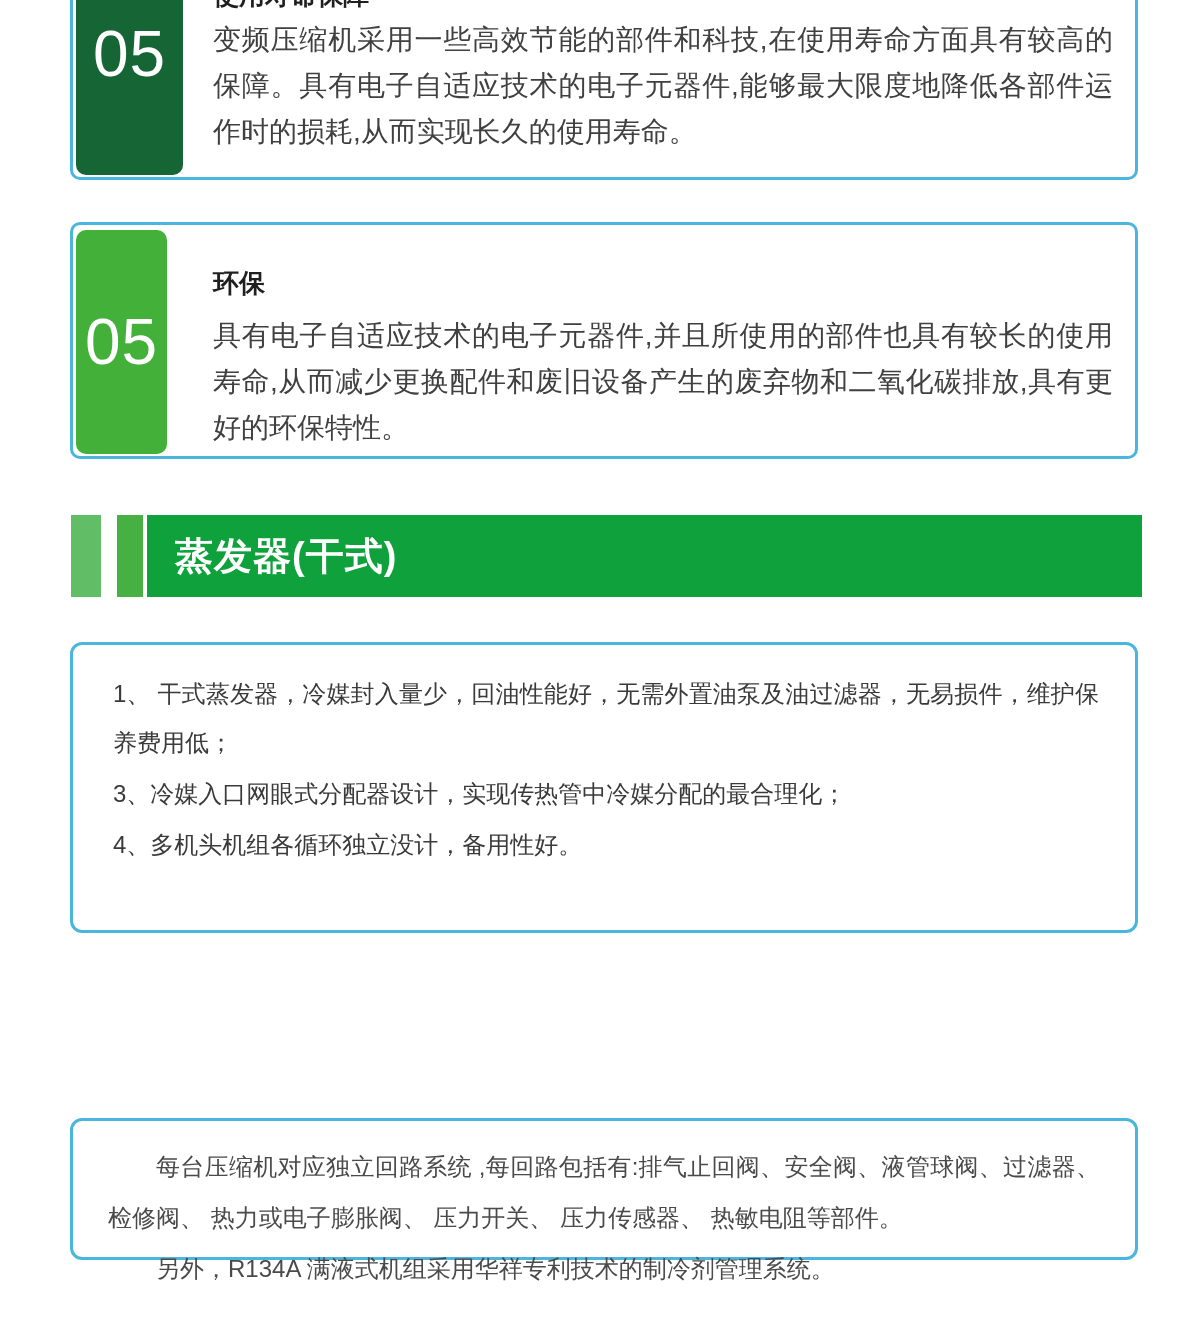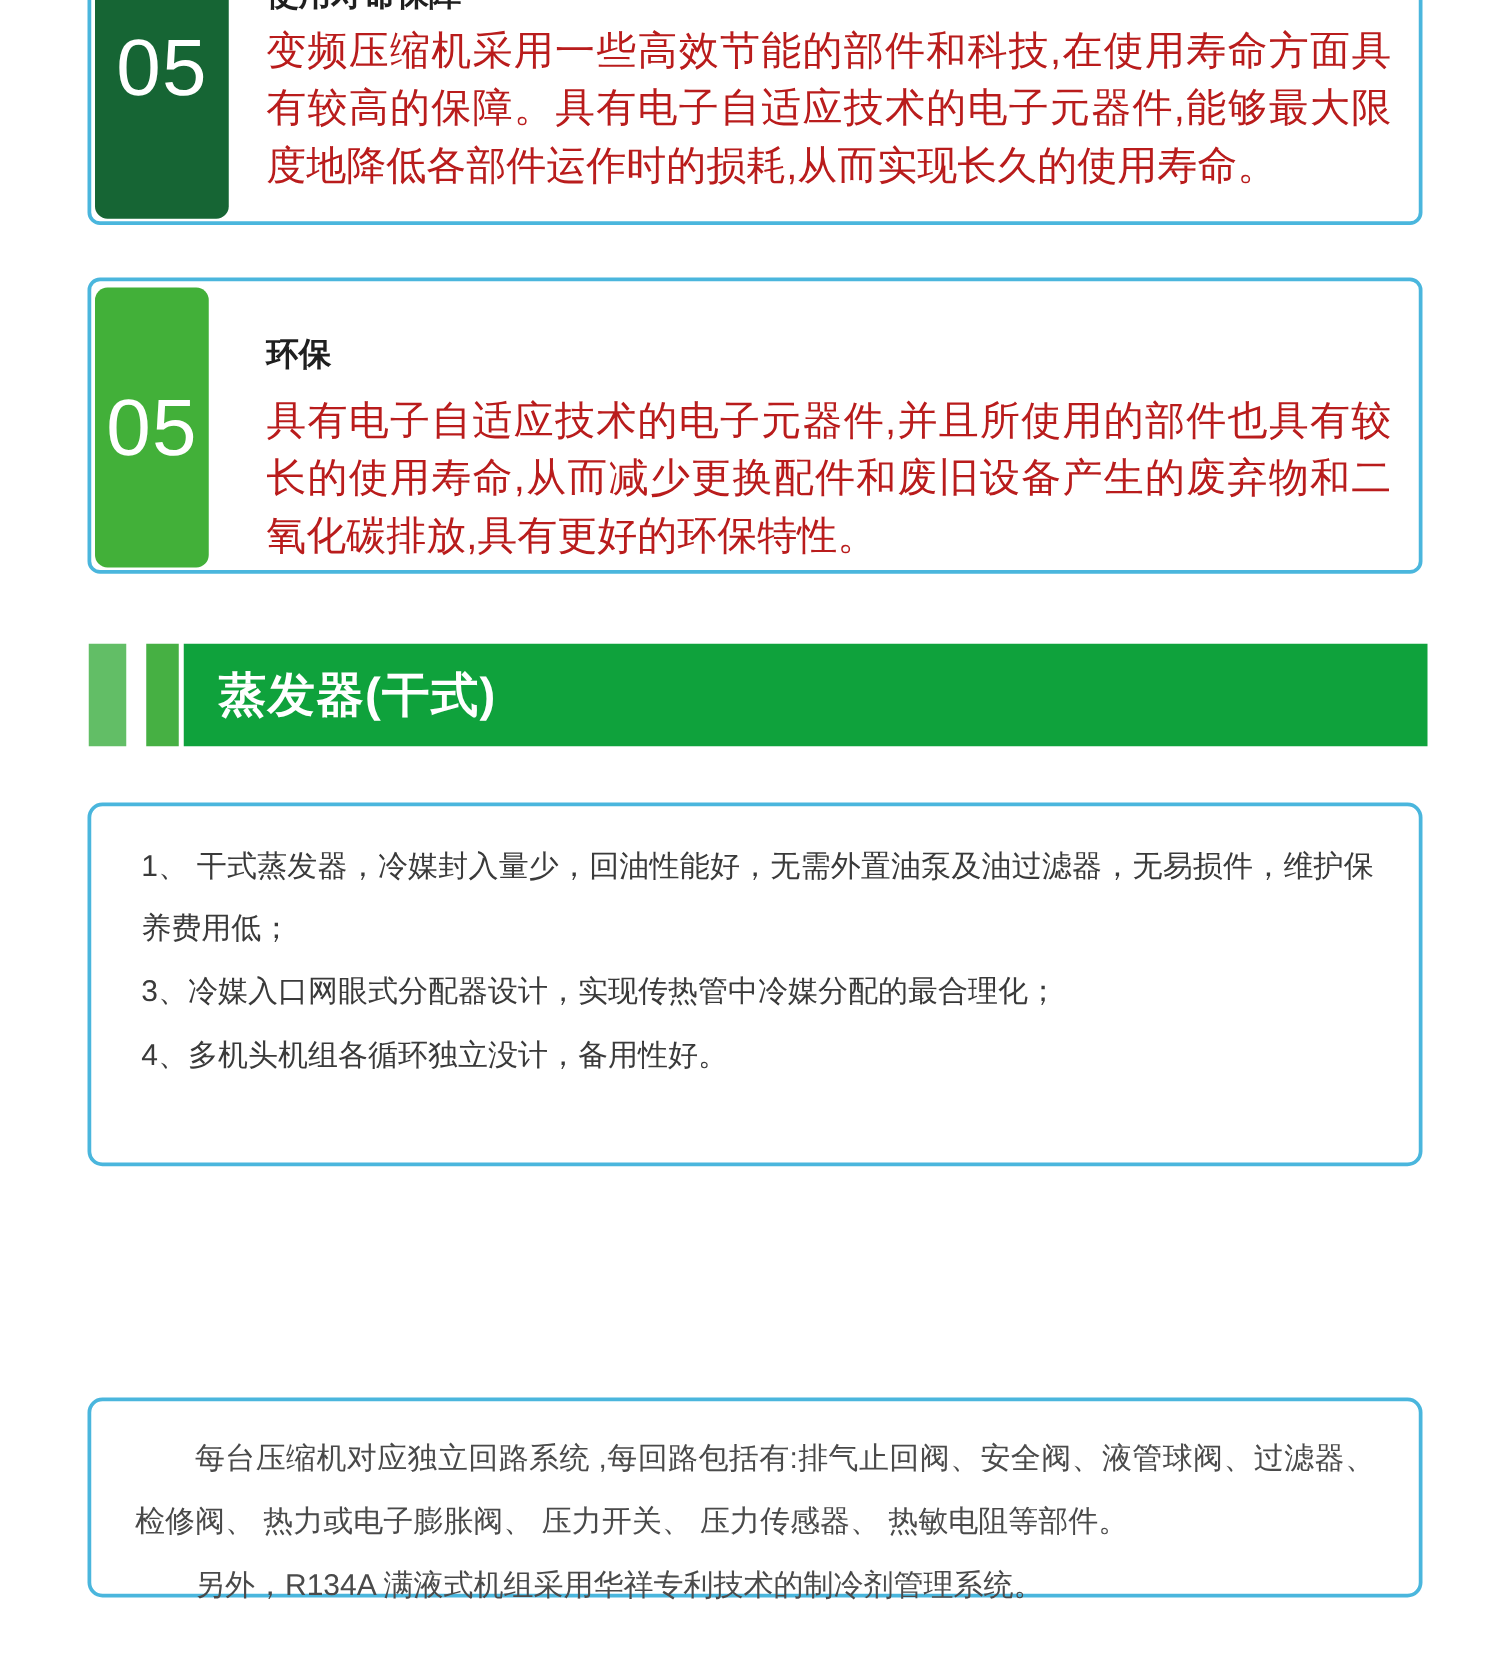--- a/index.html
+++ b/index.html
@@ -15,21 +15,21 @@
     position:absolute;box-sizing:border-box;border-radius:10px;
     display:flex;justify-content:center;color:#ffffff;
     font-size:64px;font-weight:500;letter-spacing:1px;
   }
   .numblock.dark{background:#166534;}
   .numblock.bright{background:#42b039;}
   .card-title{
     position:absolute;font-size:26px;font-weight:bold;color:#1f1f1f;line-height:32px;
   }
   .card-body{
-    position:absolute;font-size:32px;line-height:46px;color:#b91c1c;
+    position:absolute;font-size:28px;line-height:46px;color:#404040;
     text-align:justify;
   }
   .hdr{position:absolute;height:82px;}
   .hdr .bar1{position:absolute;left:0;top:0;width:30px;height:82px;background:#62be66;}
   .hdr .bar2{position:absolute;left:46px;top:0;width:26px;height:82px;background:#46b043;}
   .hdr .mainbar{
     position:absolute;left:76px;top:0;width:995px;height:82px;background:#0fa23c;
     display:flex;align-items:center;box-sizing:border-box;padding-left:28px;
   }
   .hdr .mainbar .hdr-text{
@@ -73,18 +73,18 @@
     </div>
   </div>
 
   <div class="card listcard" style="left:70px;top:642px;width:1068px;height:291px;border-radius:12px;">
     <div class="li">1、 干式蒸发器，冷媒封入量少，回油性能好，无需外置油泵及油过滤器，无易损件，维护保养费用低；</div>
     <div class="li">3、冷媒入口网眼式分配器设计，实现传热管中冷媒分配的最合理化；</div>
     <div class="li">4、多机头机组各循环独立没计，备用性好。</div>
   </div>
 
 
-  <div class="card paracard" style="left:70px;top:1118px;width:1068px;height:160px;border-radius:12px;">
+  <div class="card paracard" style="left:70px;top:1118px;width:1068px;height:142px;border-radius:12px;">
     <p>每台压缩机对应独立回路系统 ,每回路包括有:排气止回阀、安全阀、液管球阀、过滤器、检修阀、 热力或电子膨胀阀、 压力开关、 压力传感器、 热敏电阻等部件。</p>
     <p>另外，R134A 满液式机组采用华祥专利技术的制冷剂管理系统。</p>
   </div>
 
 </div>
 
 </body></html>

